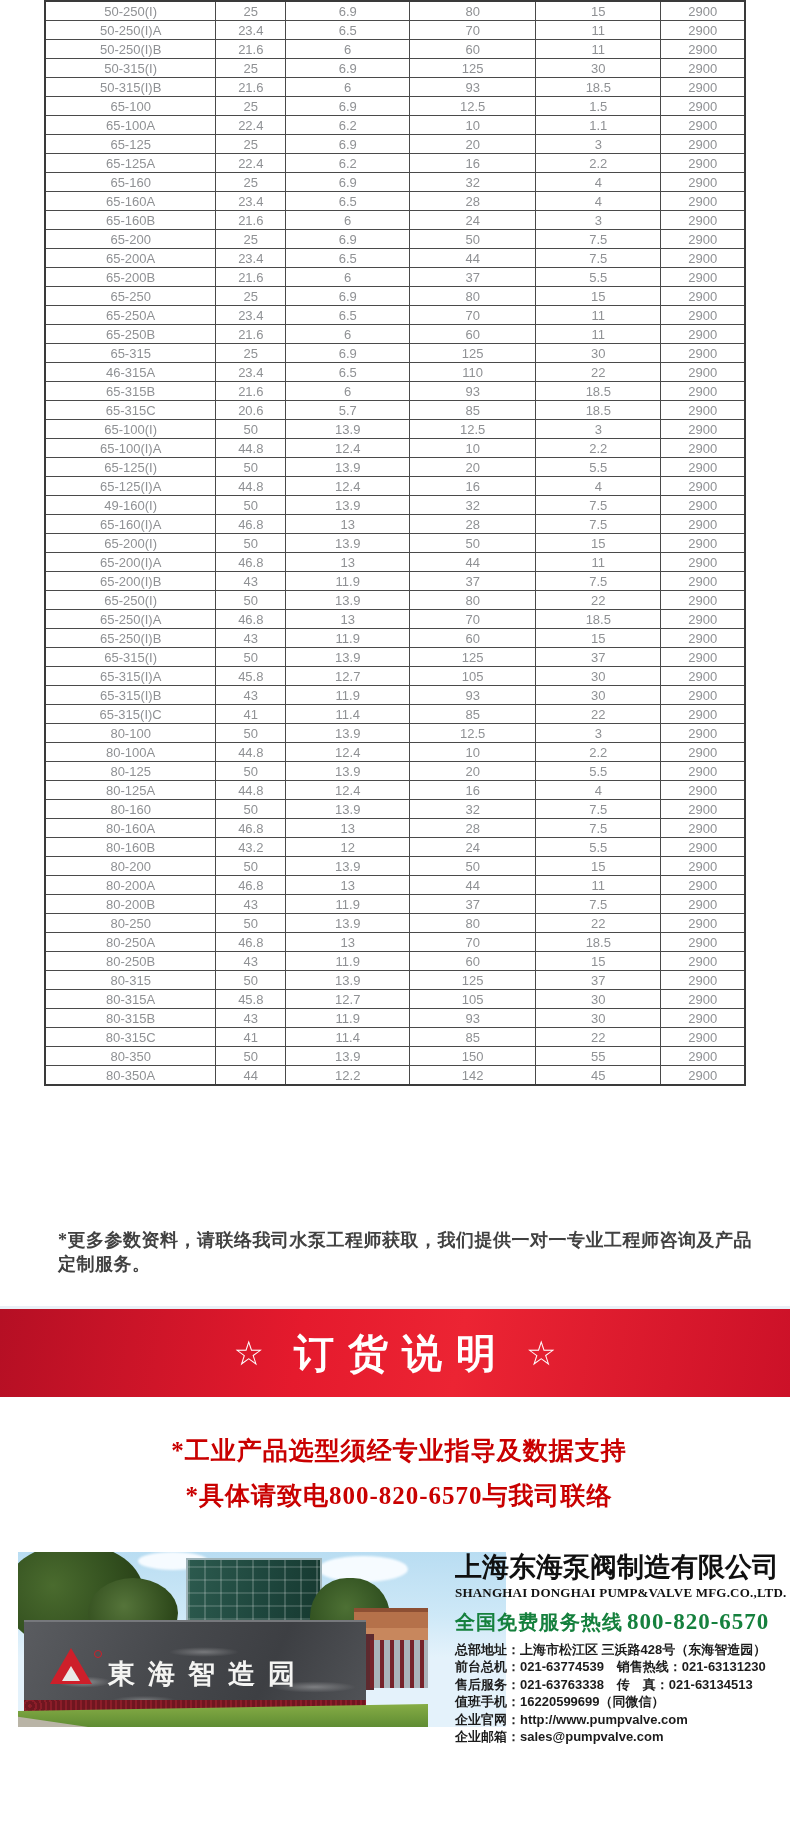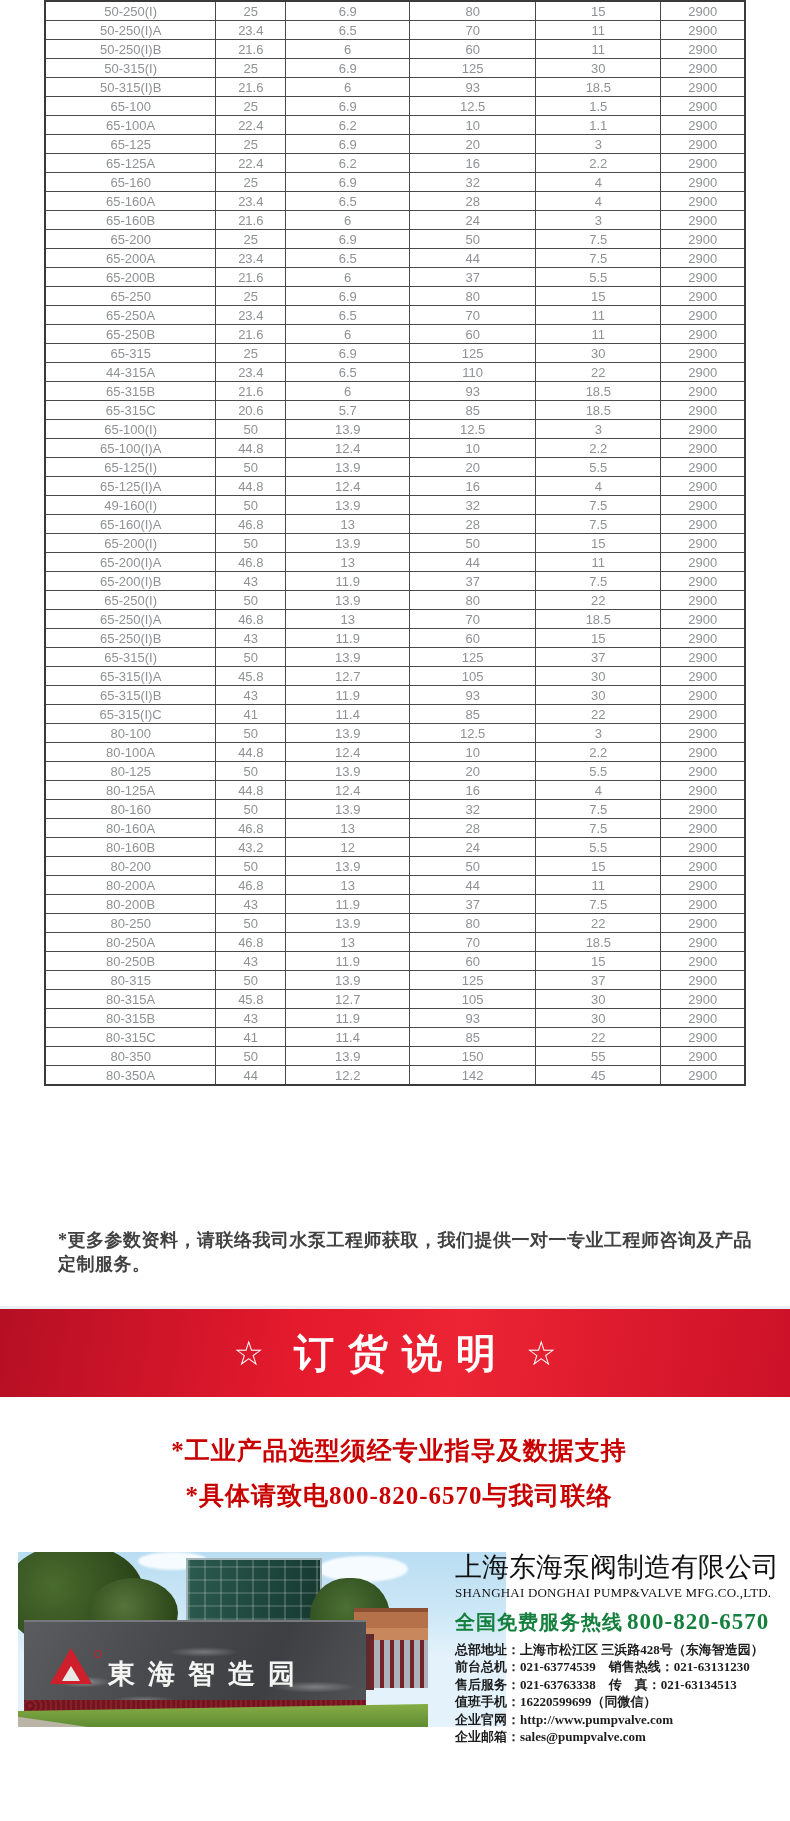--- a/index.html
+++ b/index.html
@@ -30,30 +30,30 @@
 
   
   .notices{position:absolute;top:1434px;left:0;width:790px;text-align:center;}
   .notices p{margin:0 0 12px 0;font-family:"Liberation Serif",serif;
     font-weight:bold;font-size:25px;color:#c90000;letter-spacing:1px;padding-left:8px;}
 
   
   .company{position:absolute;top:1552px;left:0;width:790px;height:269px;}
 
   .company-info{position:absolute;left:455px;top:0;width:330px;}
-  .company-name{margin:0;font-size:27px;font-weight:normal;color:#101010;
+  .company-name{margin:0;font-size:27px;font-weight:bold;color:#101010;
     letter-spacing:0px;line-height:30px;}
-  .company-name-en{font-family:"Liberation Serif",serif;font-weight:normal;
+  .company-name-en{font-family:"Liberation Serif",serif;font-weight:bold;
     font-size:13px;color:#111111;margin-top:3px;letter-spacing:0.2px;
     white-space:nowrap;}
   .hotline{margin-top:8px;font-family:"Liberation Serif",serif;font-weight:bold;
     color:#15803d;white-space:nowrap;}
   .hotline .hl-label{font-size:20px;letter-spacing:1px;}
   .hotline .hl-number{font-size:23px;letter-spacing:1px;}
-  .contact-line{font-family:Liberation Serif, serif;font-weight:bold;
+  .contact-line{font-family:Liberation Sans, sans-serif;font-weight:bold;
     font-size:13px;color:#1c1c1c;line-height:17.4px;white-space:nowrap;}
   .contacts{margin-top:5px;}
 
   
   .photo{position:absolute;left:18px;top:0;width:488px;height:175px;overflow:hidden;
     background:linear-gradient(#b9ddf2 0%,#cde8f7 35%,#e4f2fb 60%);}
   .photo *{position:absolute;}
   .cloud{background:#f6fbff;border-radius:50%;filter:blur(1px);}
   .glass-building{left:168px;top:6px;width:132px;height:86px;background:
     repeating-linear-gradient(90deg,rgba(255,255,255,.18) 0 2px,transparent 2px 16px),
@@ -262,21 +262,21 @@
           </tr>
           <tr>
             <td>65-315</td>
             <td>25</td>
             <td>6.9</td>
             <td>125</td>
             <td>30</td>
             <td>2900</td>
           </tr>
           <tr>
-            <td>44-315A</td>
+            <td>46-315A</td>
             <td>23.4</td>
             <td>6.5</td>
             <td>110</td>
             <td>22</td>
             <td>2900</td>
           </tr>
           <tr>
             <td>65-315B</td>
             <td>21.6</td>
             <td>6</td>

